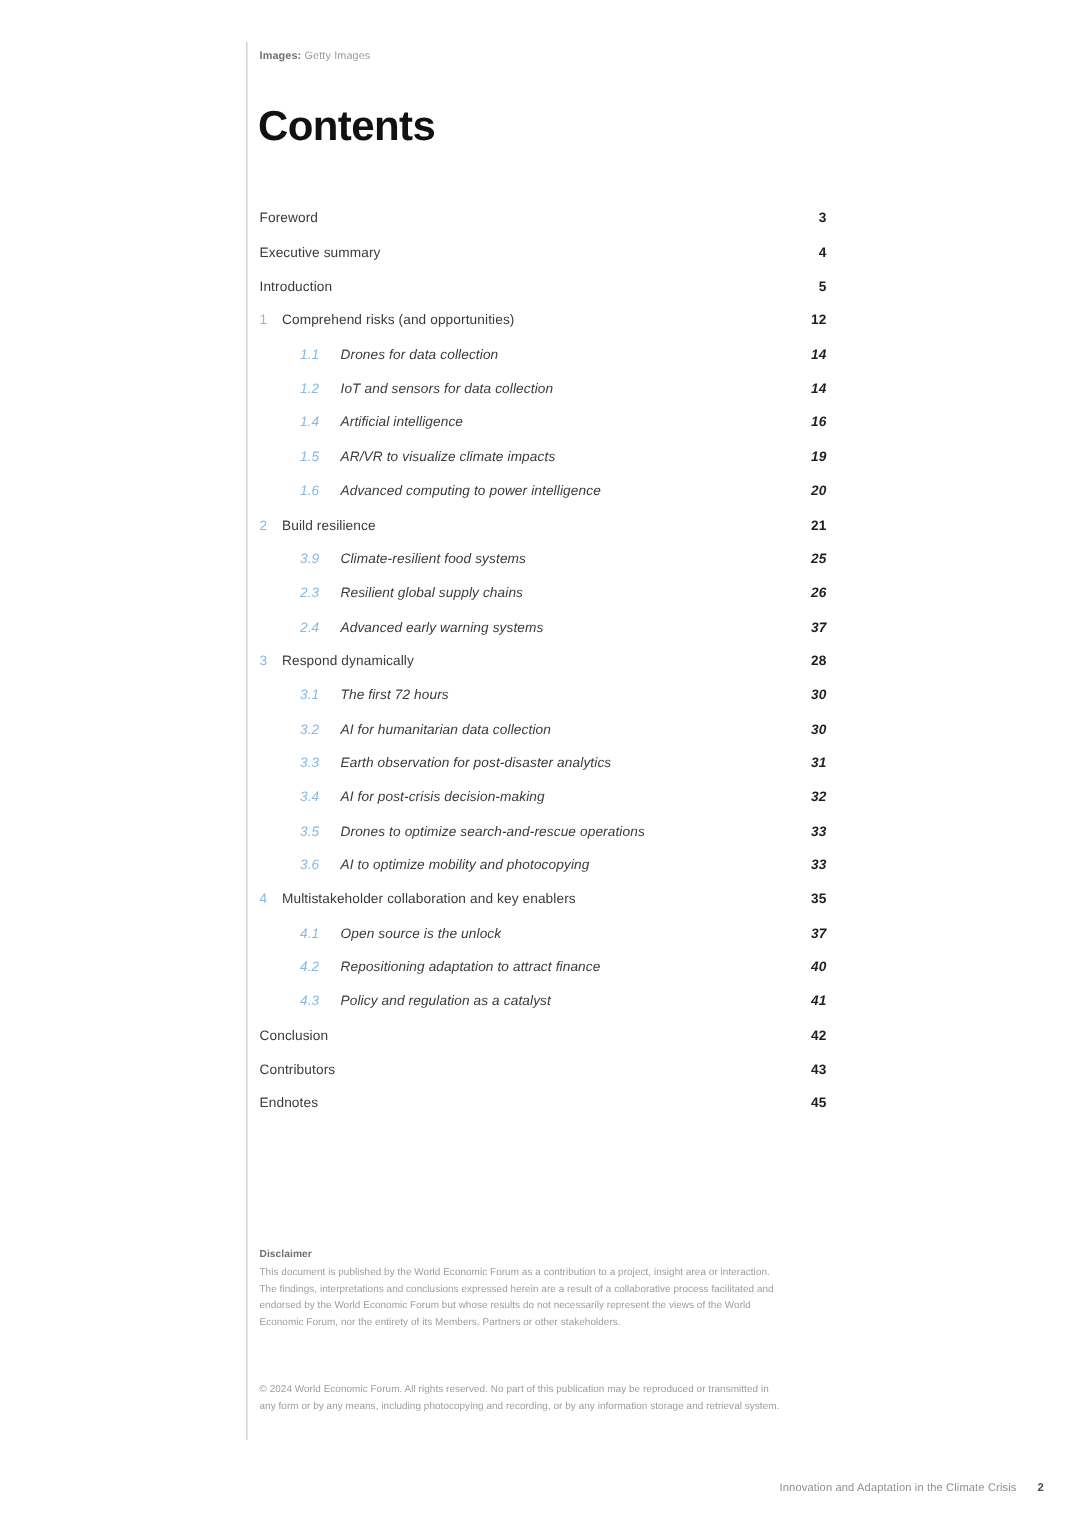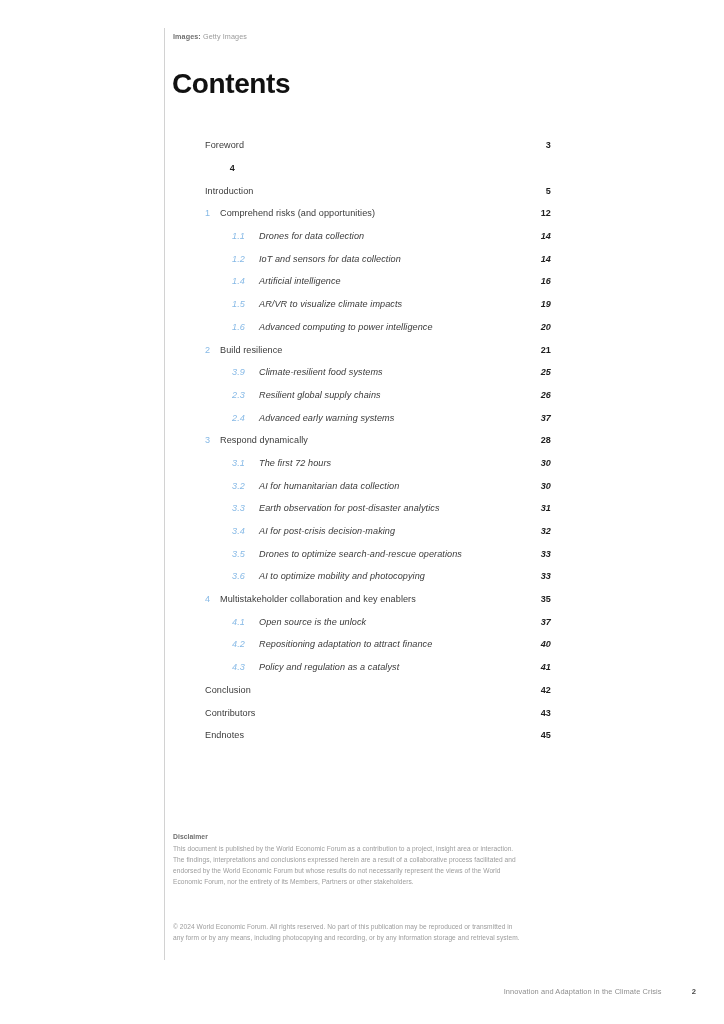--- a/index.html
+++ b/index.html
@@ -35,21 +35,20 @@
   }
 
   
   .toc { position:absolute; left:173px; top:134px; width:378px; }
   .row {
     position:relative;
     height:22.7px;
     display:flex; align-items:center;
     font-size:9.1px; color:#3a3a3a;
     letter-spacing:.08px;
-    margin-left:32px;
   }
   .num {
     flex:0 0 auto;
     color:#86b9e6;
     font-size:9.1px;
   }
   .lbl { flex:1 1 auto; }
   .pg {
     flex:0 0 auto;
     width:30px; text-align:right;
@@ -79,21 +78,21 @@
   }
   .copyright {
     position:absolute; left:173px; top:922px; width:352px;
     font-size:6.6px; line-height:10.9px;
     color:#9c9c9c; letter-spacing:.05px;
   }
 
   
   .footer {
     position:absolute; right:28px; bottom:28px;
-    display:flex; align-items:center; gap:30px;
+    display:flex; align-items:center; gap:14px;
     font-size:7.4px; color:#8e8e8e; letter-spacing:.1px;text-align:center;
   }
   .footer .fpg { font-weight:bold; color:#4a4a4a; font-size:7.6px; }
 </style>
 </head>
 <body>
 
 <div class="page">
 
   <div class="rule"></div>
@@ -104,20 +103,21 @@
   </div>
 
   <div class="title">Contents</div>
 
   <div class="toc" id="toc">
       <div class="row lvl0">
         <span class="lbl">Foreword</span>
         <span class="pg">3</span>
       </div>
       <div class="row lvl0">
+        <span class="lbl">Executive summary</span>
         <span class="pg">4</span>
       </div>
       <div class="row lvl0">
         <span class="lbl">Introduction</span>
         <span class="pg">5</span>
       </div>
       <div class="row lvl1">
         <span class="num">1</span>
         <span class="lbl">Comprehend risks (and opportunities)</span>
         <span class="pg">12</span>

